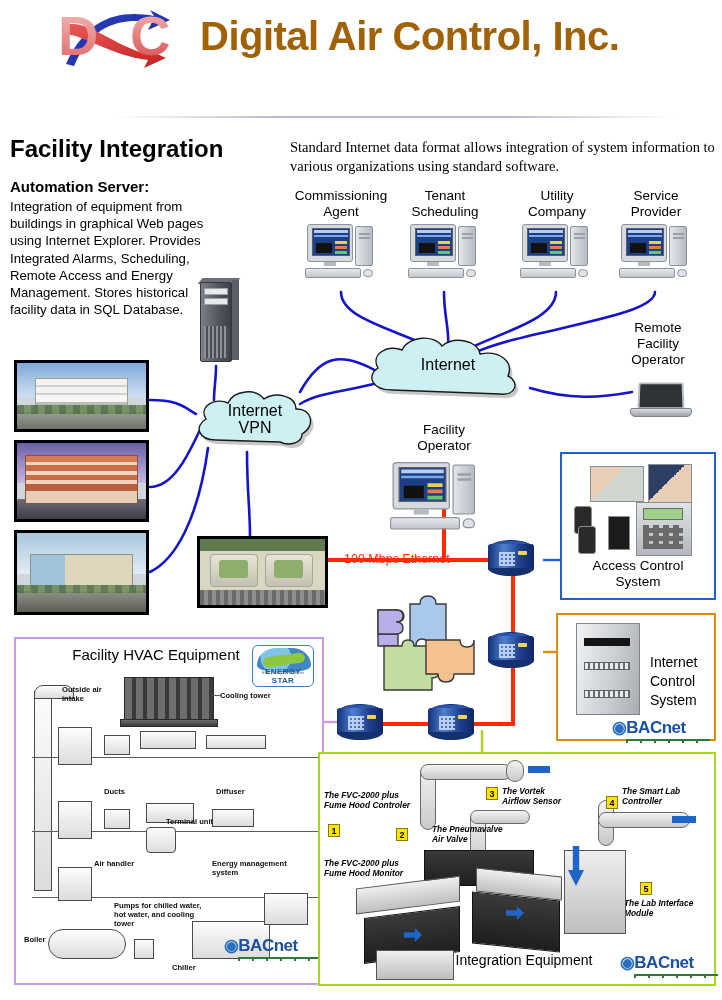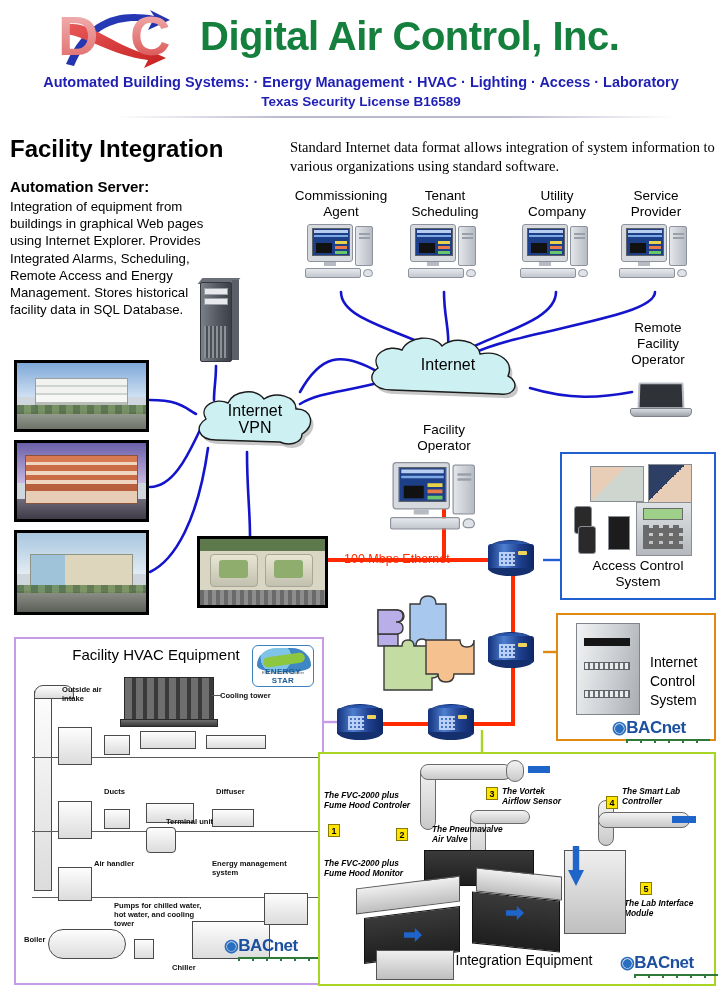--- a/index.html
+++ b/index.html
@@ -24,21 +24,21 @@
     -webkit-background-clip:text; background-clip:text; color:transparent;
     text-shadow:none;
   }
   #logo-C { left:72px; top:0px;
     background:linear-gradient(180deg,#f2b6b6 0%,#d94b4b 100%);
     -webkit-background-clip:text; background-clip:text; color:transparent;
   }
   #logo-swoosh { left:22px; top:2px; width:118px; height:62px; }
   #company-name {
     left:200px; top:14px; width:500px;
-    font-size:40px; font-weight:bold; color:#15803d;
+    font-size:40px; font-weight:bold; color:#a16207;
     letter-spacing:-0.5px; font-family:"Liberation Sans", sans-serif;
   }
   #tagline {
     left:0px; top:74px; width:722px; text-align:center;
     font-size:14.5px; font-weight:bold; color:#1f1fb4;
   }
   #license {
     left:0px; top:94px; width:722px; text-align:center;
     font-size:13.5px; font-weight:bold; color:#1f1fb4;
   }
@@ -226,22 +226,20 @@
           <stop offset="0" stop-color="#e85a5a"></stop>
             <stop offset="1" stop-color="#c61f1f"></stop>
         </linearGradient>
       </defs>
       <path d="M8 56 C 30 8, 62 2, 96 8 L 92 2 L 112 12 L 90 22 L 94 14 C 62 10, 34 16, 16 58 Z" fill="url(#gsw)"></path>
       <path d="M6 18 C 26 8, 58 40, 90 46 L 86 40 L 108 50 L 86 60 L 90 52 C 54 48, 24 26, 6 26 Z" fill="url(#gsw2)"></path>
     </svg>
   </div>
 
   <div class="abs" id="company-name">Digital Air Control, Inc.</div>
-  <div class="abs" id="tagline">Automated Building Systems:  ·  Energy Management  ·  HVAC  ·  Lighting  ·  Access  ·  Laboratory</div>
-  <div class="abs" id="license">Texas Security License B16589</div>
   <div class="abs" id="header-rule"></div>
 </div>
 
 <div class="abs" id="page-title">Facility Integration</div>
 <div class="abs" id="intro-text">Standard Internet data format allows integration of system information to various organizations using standard software.</div>
 <div class="abs" id="server-head">Automation Server:</div>
 <div class="abs" id="server-body">Integration of equipment from buildings in graphical Web pages using Internet Explorer. Provides Integrated Alarms, Scheduling, Remote Access and Energy Management. Stores historical facility data in SQL Database.</div>
 
 <svg class="abs" id="wire-layer" viewBox="0 0 722 1000">
   <g fill="none" stroke="#1414cc" stroke-width="2.6" stroke-linecap="round">

